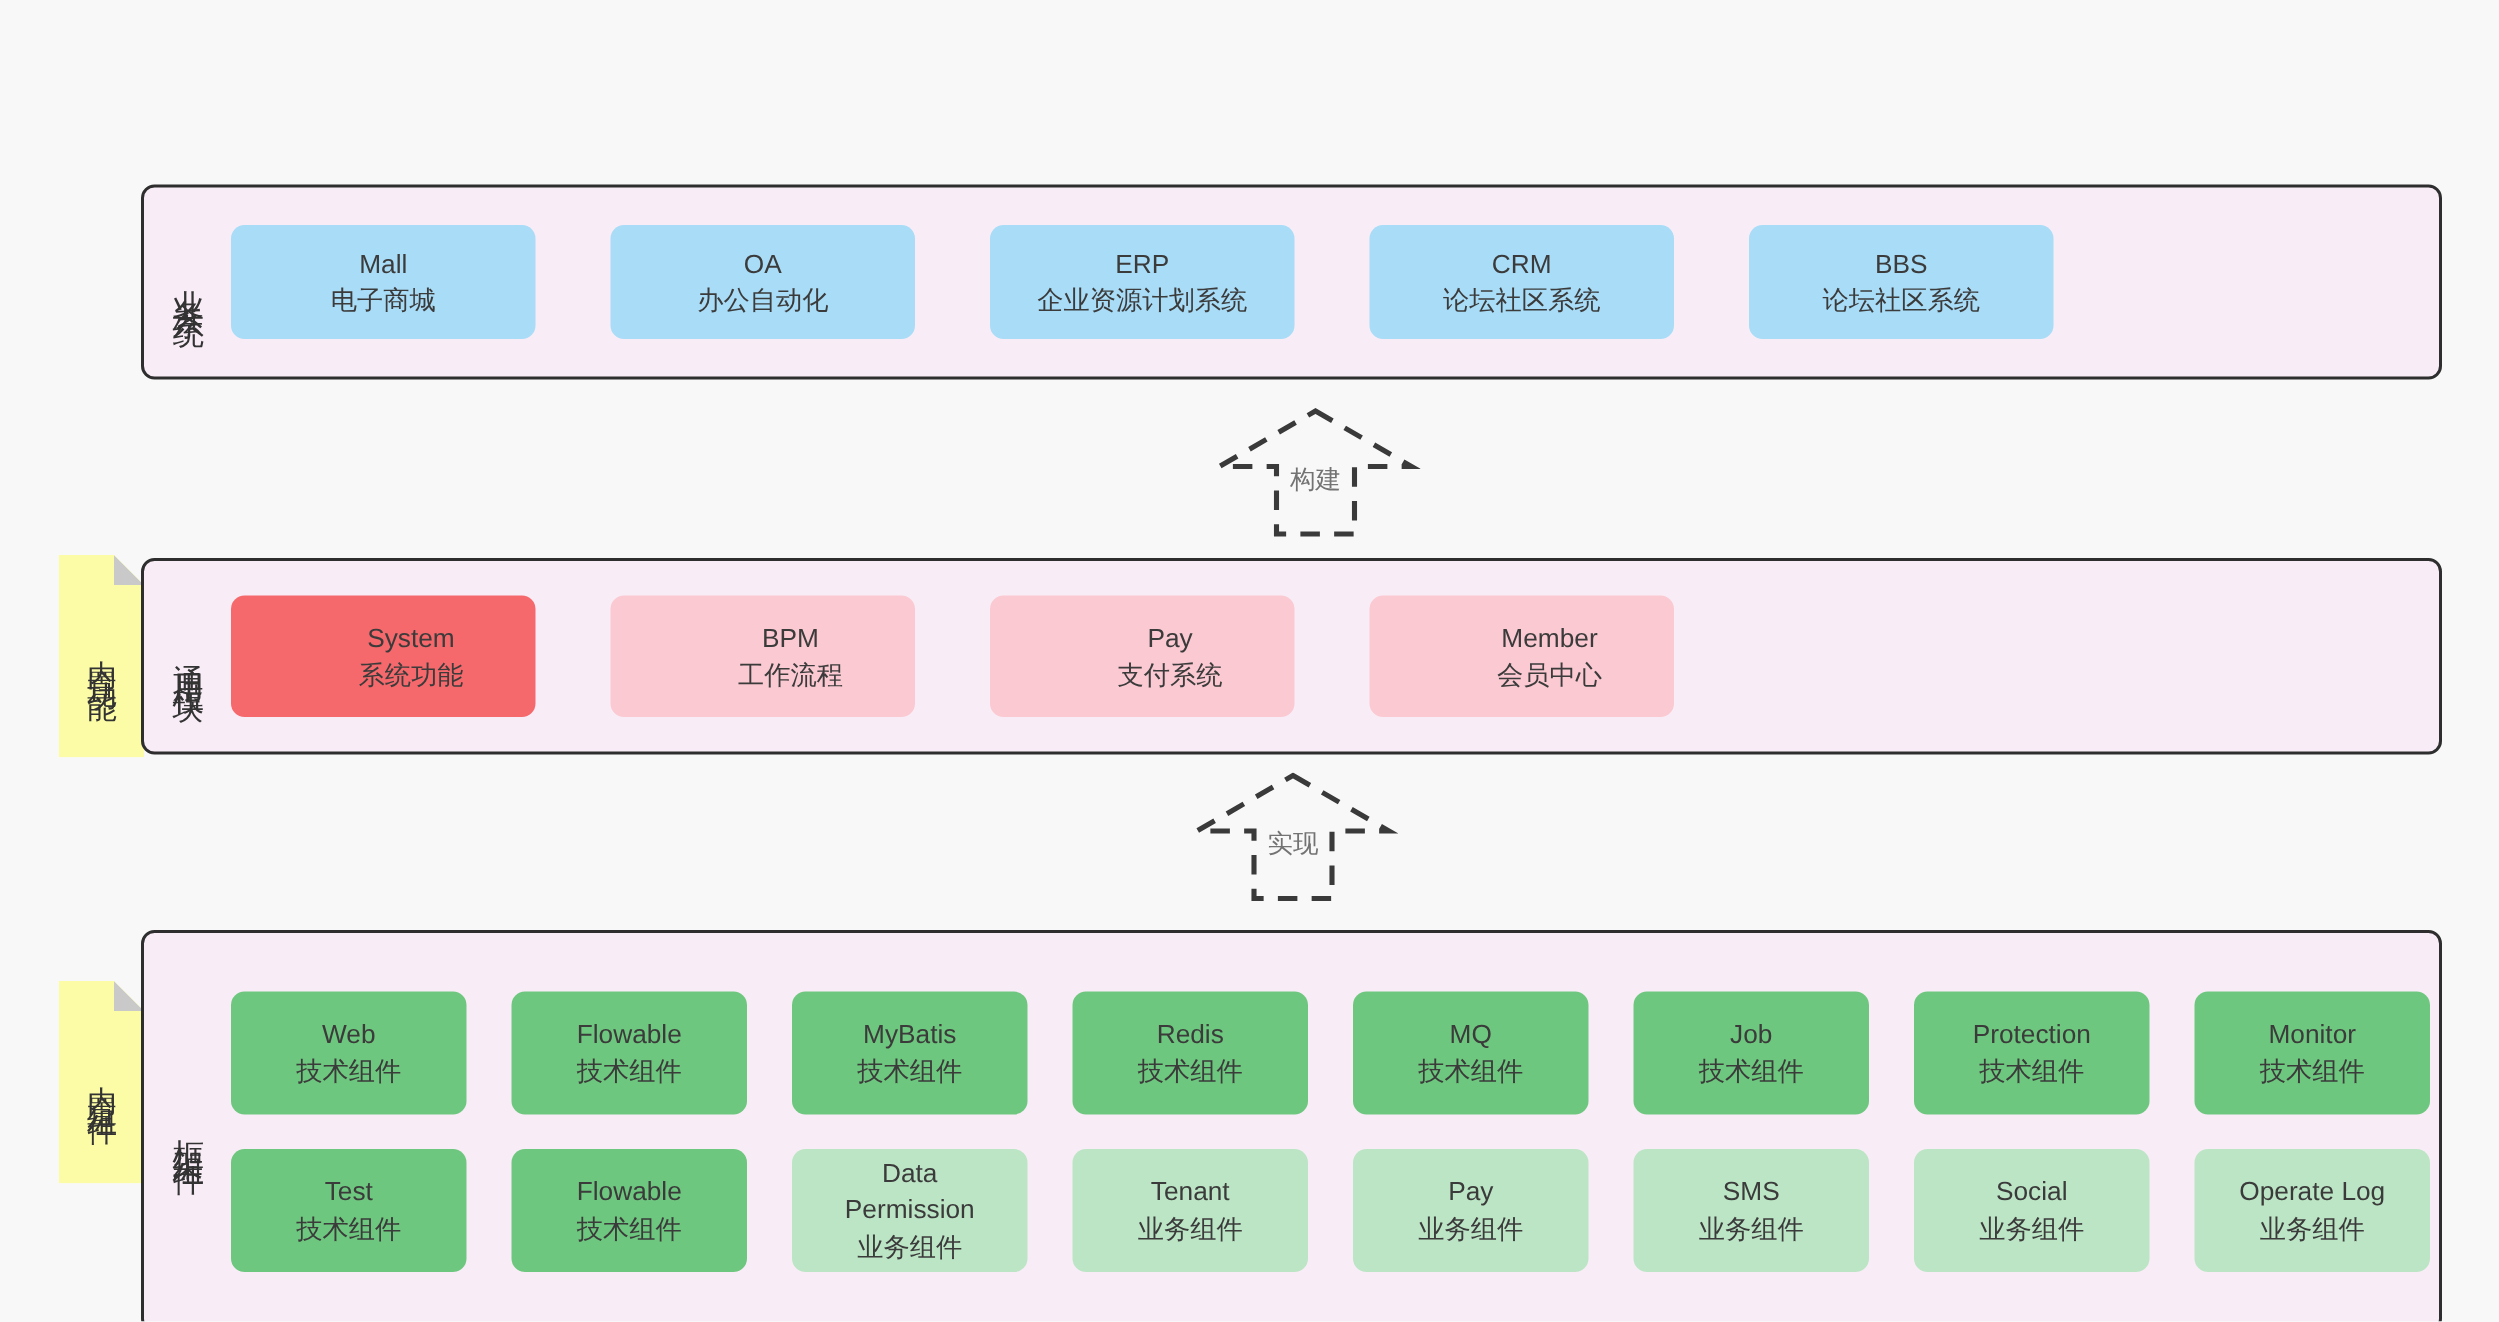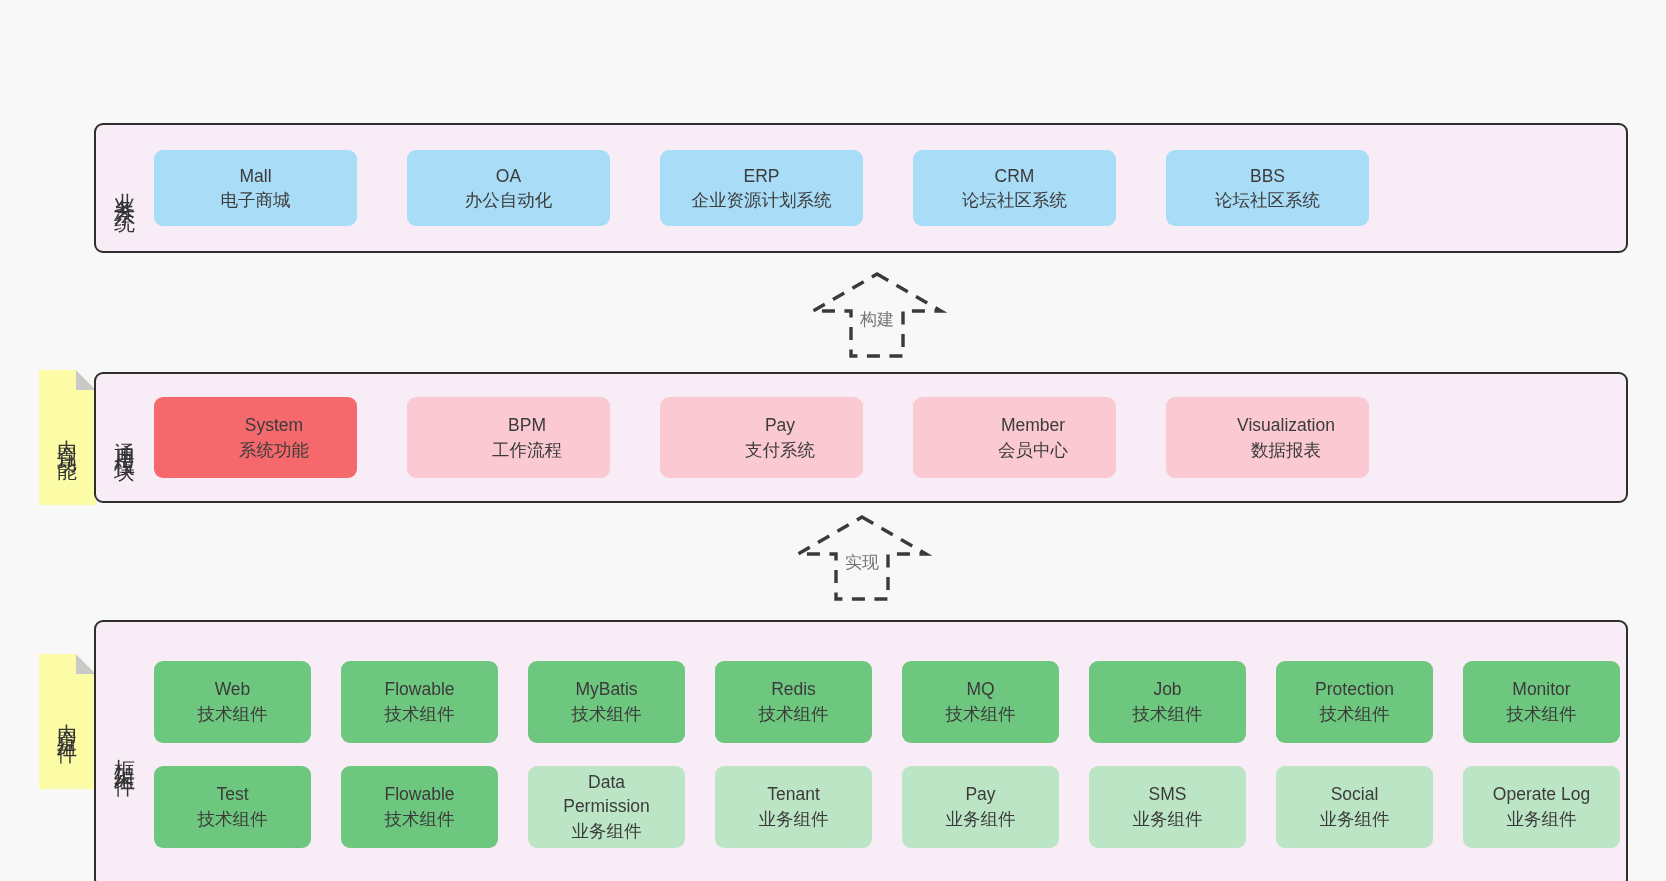--- a/index.html
+++ b/index.html
@@ -110,24 +110,20 @@
         <span class="l2">工作流程</span>
       </div>
       <div class="box pink h81">
         <span class="l1">Pay</span>
         <span class="l2">支付系统</span>
       </div>
       <div class="box pink h81">
         <span class="l1">Member</span>
         <span class="l2">会员中心</span>
       </div>
-      <div class="box pink h81">
-        <span class="l1">Visualization</span>
-        <span class="l2">数据报表</span>
-      </div>
     </div>
   </section>
 
   <div class="arrow" style="left:792px;top:515px;">
     <svg width="140" height="86" viewBox="0 0 140 86">
       <path d="M70 2 L134 39 L96 39 L96 84 L44 84 L44 39 L6 39 Z" fill="none" stroke="#3a3a3a" stroke-width="3.4" stroke-dasharray="13 9.5"></path>
     </svg>
     <span class="arrow-label">实现</span>
   </div>
 

